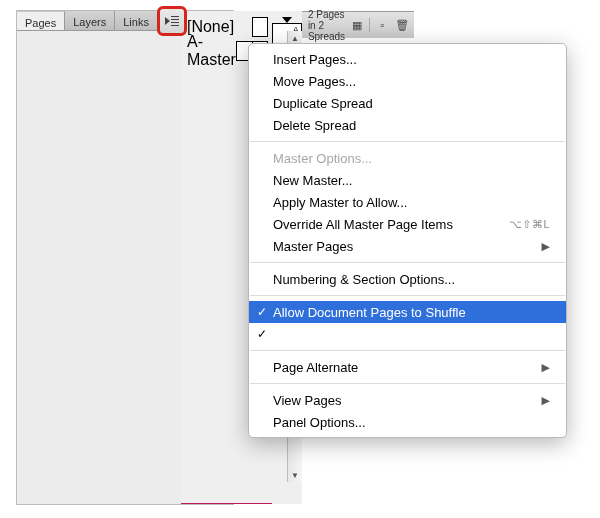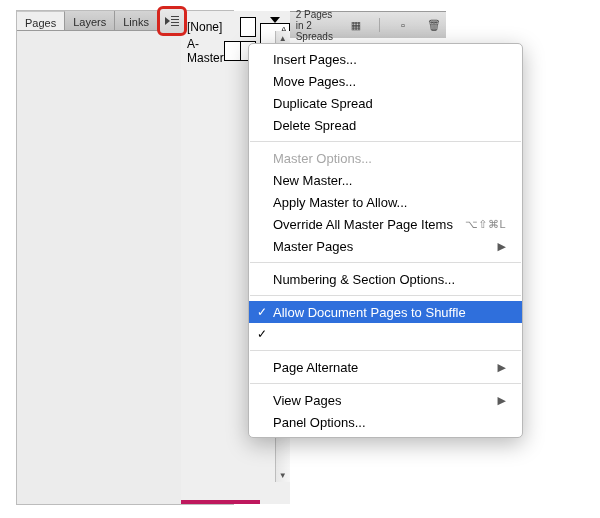--- a/index.html
+++ b/index.html
@@ -84,23 +84,23 @@
   }
   .flyout-icon .lines span {
     display: block;
     height: 1px;
     background: #444;
     margin-bottom: 2px;
   }
 
   .masters {
     padding: 4px 4px 16px 6px;
-    border-bottom: 4px solid #be185d;
+    border-bottom: 1px solid #be185d;
     background: #efefef;
-    font-size: 12px;
+    font-size: 16px;
   }
   .master-row {
     display: flex;
     justify-content: space-between;
     align-items: center;
     height: 24px;
   }
   .master-thumb.single {
     width: 16px; height: 20px;
     border: 1px solid #000;
@@ -160,21 +160,21 @@
     font-size: 9.5px;
   }
 
   .statusbar {
     height: 22px;
     background: linear-gradient(#e3e3e3,#c7c7c7);
     border-top: 1px solid #9a9a9a;
     display: flex;
     align-items: center;
     padding: 13px 4px;
-    gap: 15px;
+    gap: 4px;
     font-size: 10px;
     color: #333;
   }
   .status-text { flex: 1; padding-left: 2px; }
   .status-ico {
     width: 16px; height: 16px;
     display: flex; align-items: center; justify-content: center;
     color: #444;
     font-size: 11px;
   }
@@ -205,21 +205,21 @@
     font-size: 8px; color: #555;
   }
   .scroll-btn.up { top: 0; }
   .scroll-btn.down { bottom: 0; }
 
   
   .menu {
     position: absolute;
     left: 248px;
     top: 43px;
-    width: 275px;
+    width: 319px;
     background: #fff;
     border: 1px solid #b8b8b8;
     border-radius: 5px;
     box-shadow: 0 6px 22px rgba(0,0,0,0.28);
     padding: 4px 0;
     font-size: 13px;
   }
   .menu-item {
     display: flex;
     align-items: center;

